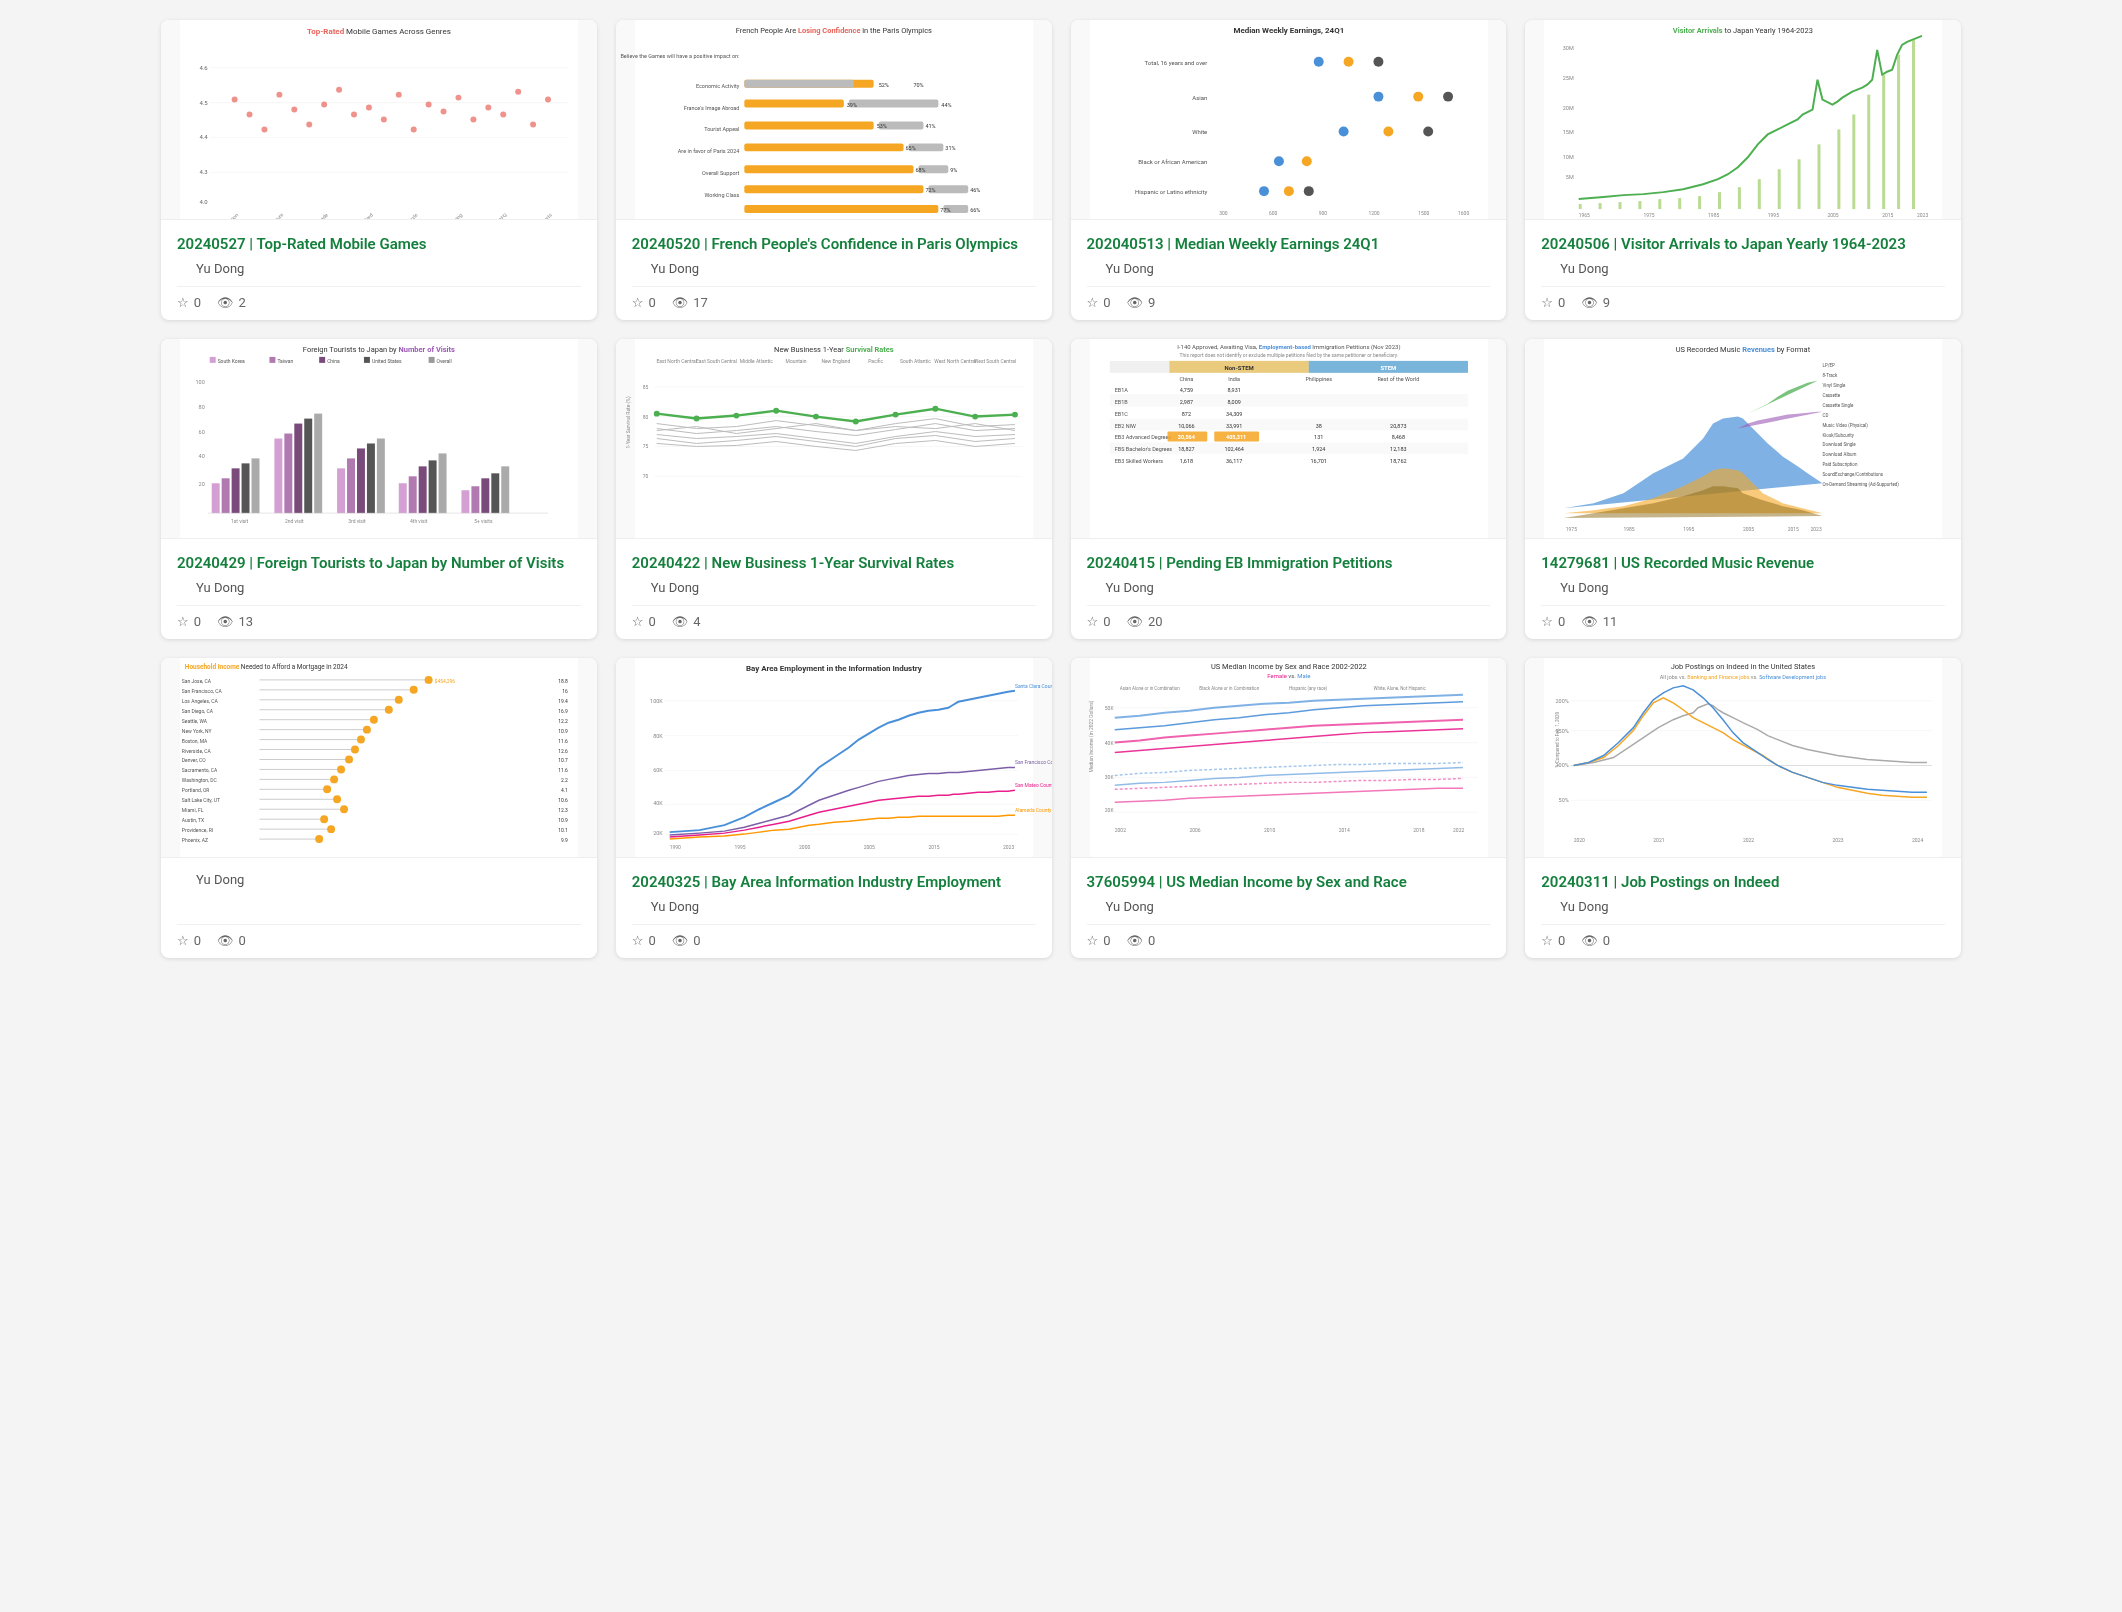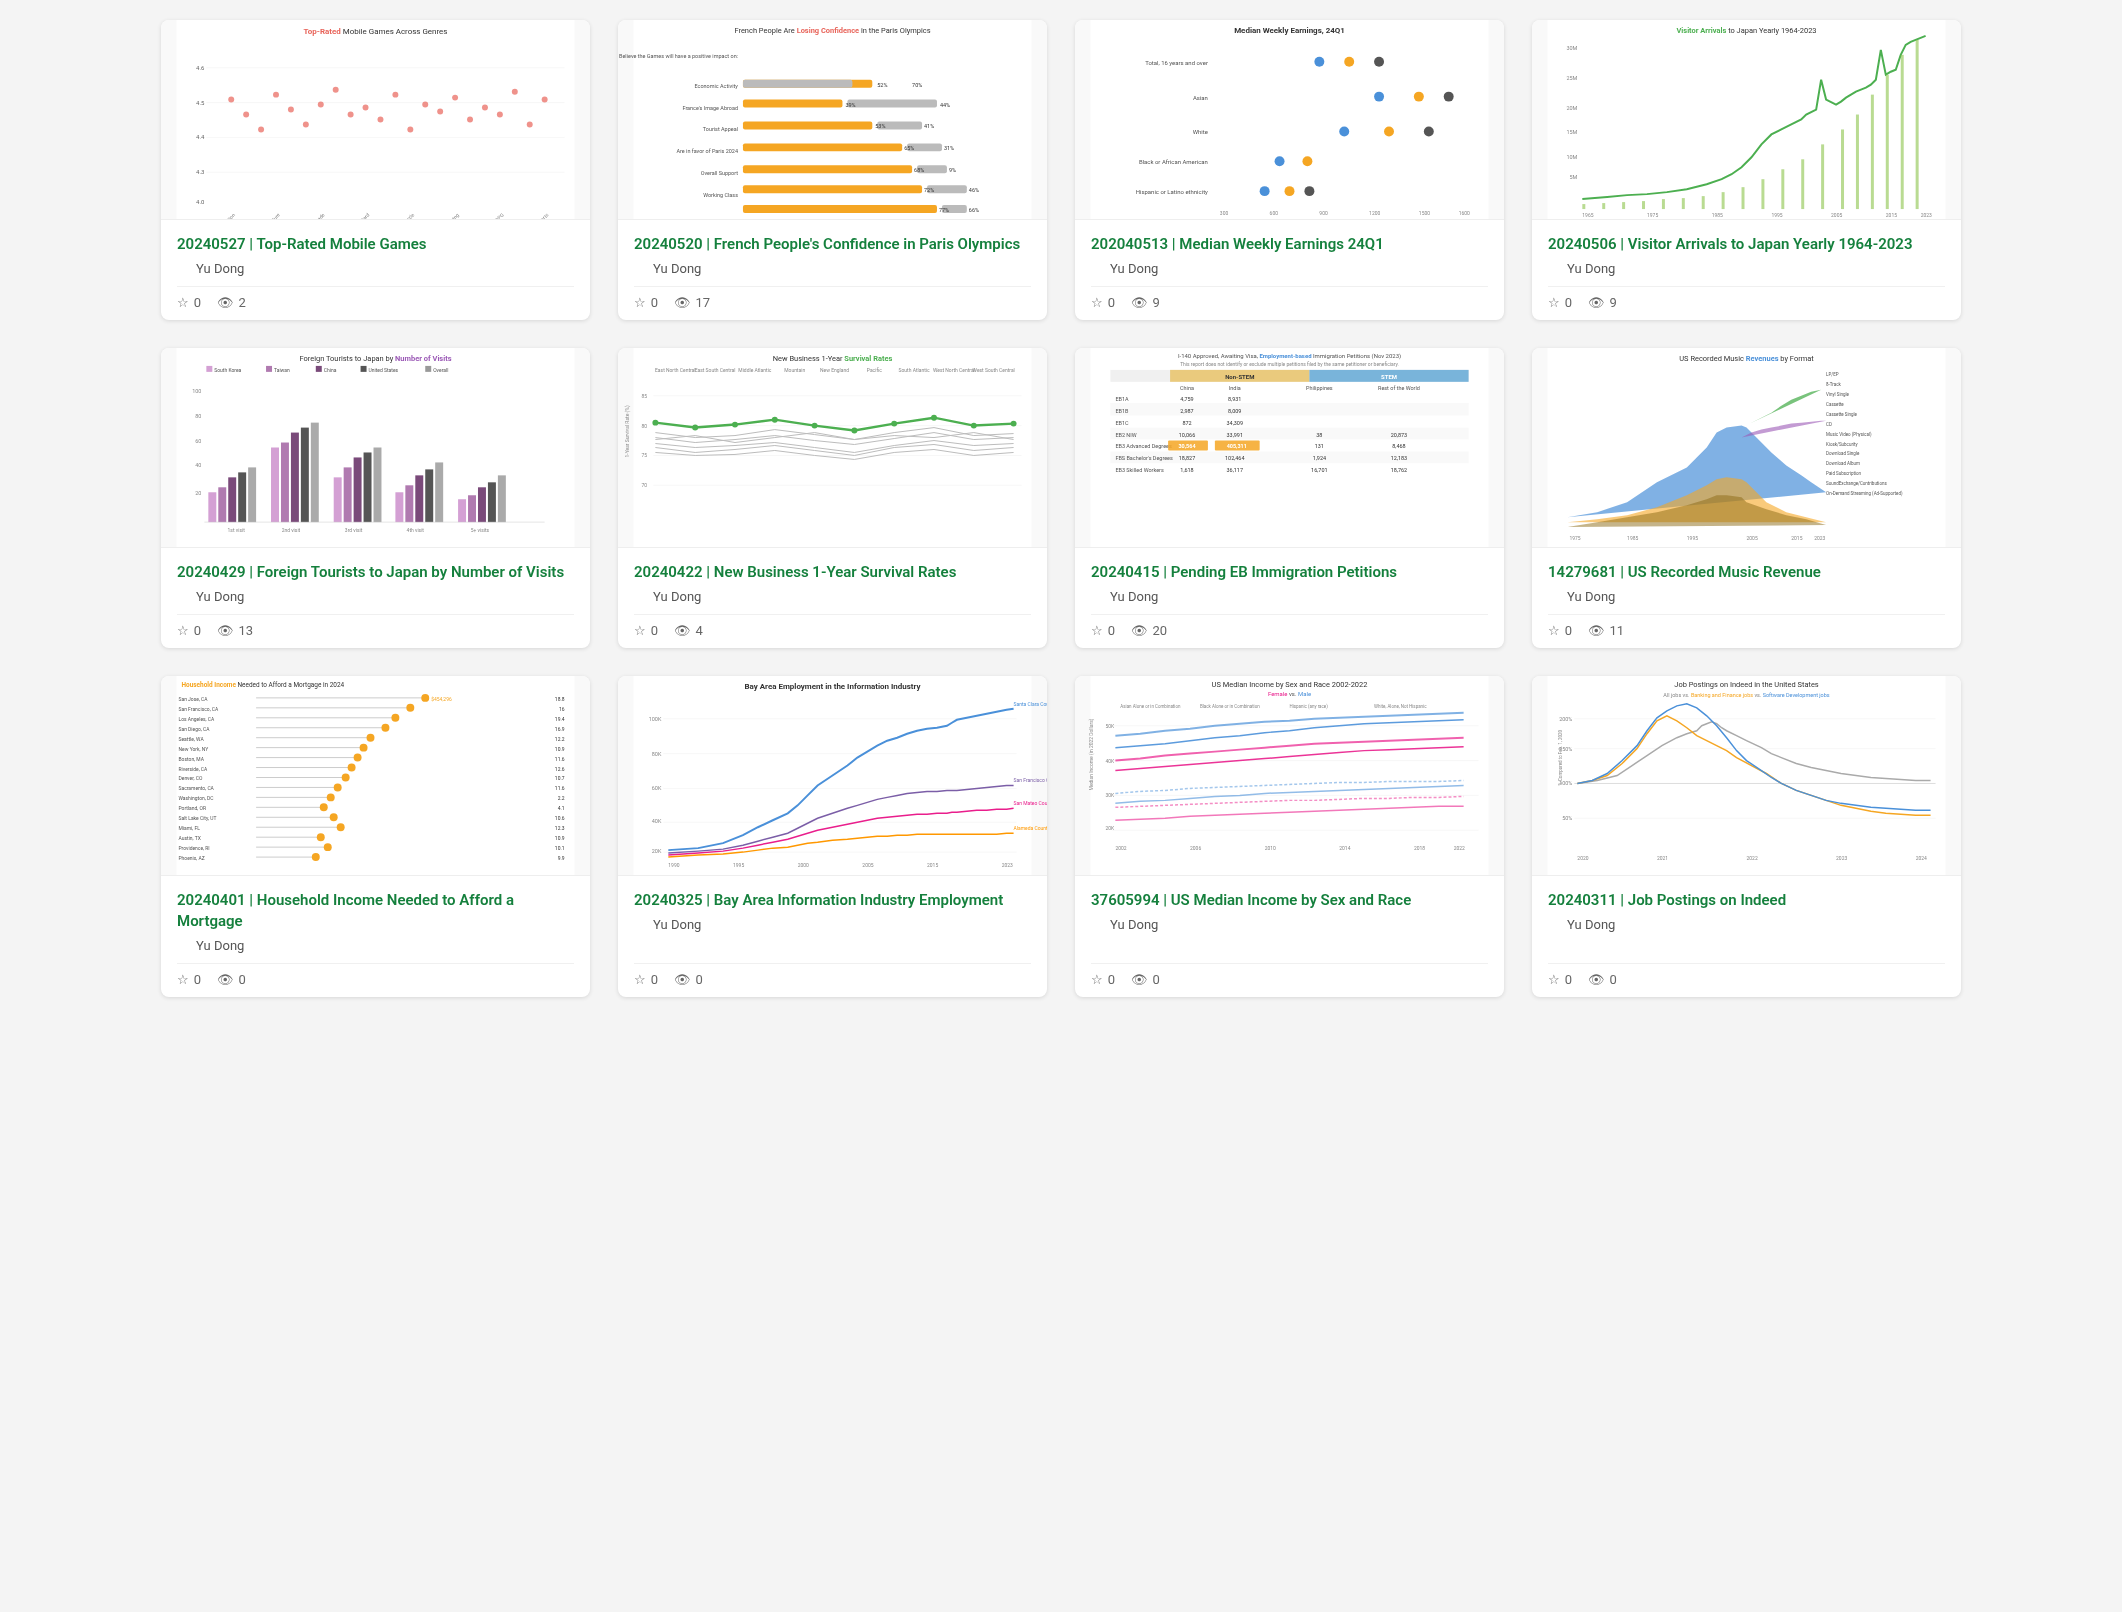--- a/index.html
+++ b/index.html
@@ -4,21 +4,21 @@
   <style>
     * { box-sizing: border-box; margin: 0; padding: 0; }
     body {
       font-family: -apple-system, BlinkMacSystemFont, 'Segoe UI', Roboto, sans-serif;
       background: #f4f4f4;
       padding: 20px;
     }
     .grid {
       display: grid;
       grid-template-columns: repeat(4, 1fr);
-      gap: 28px;
+      gap: 19px;
       max-width: 1800px;
       margin: 0 auto;
     }
     .card {
       background: #fff;
       border-radius: 8px;
       box-shadow: 0 1px 4px rgba(0,0,0,0.12);
       overflow: hidden;
       display: flex;
       flex-direction: column;
@@ -705,21 +705,20 @@
         <line x1="80" y1="172" x2="152" y2="172" stroke="#ccc" stroke-width="1"></line>
         <circle cx="152" cy="172" r="4" fill="#f5a623"></circle>
         <text x="390" y="175" font-size="5" fill="#333" text-anchor="end">10.1</text>
 
         <line x1="80" y1="182" x2="140" y2="182" stroke="#ccc" stroke-width="1"></line>
         <circle cx="140" cy="182" r="4" fill="#f5a623"></circle>
         <text x="390" y="185" font-size="5" fill="#333" text-anchor="end">9.9</text>
       </svg>
     </div>
     <div class="card-body">
-      <div class="card-title">20240401 | Household Income Needed to Afford a Mortgage</div>
       <div class="card-author">Yu Dong</div>
       <div class="card-meta">
         <span class="meta-item">
           <span class="meta-icon">☆</span>
           <span>0</span>
         </span>
         <span class="meta-item">
           <span class="meta-icon">👁</span>
           <span>0</span>
         </span>

